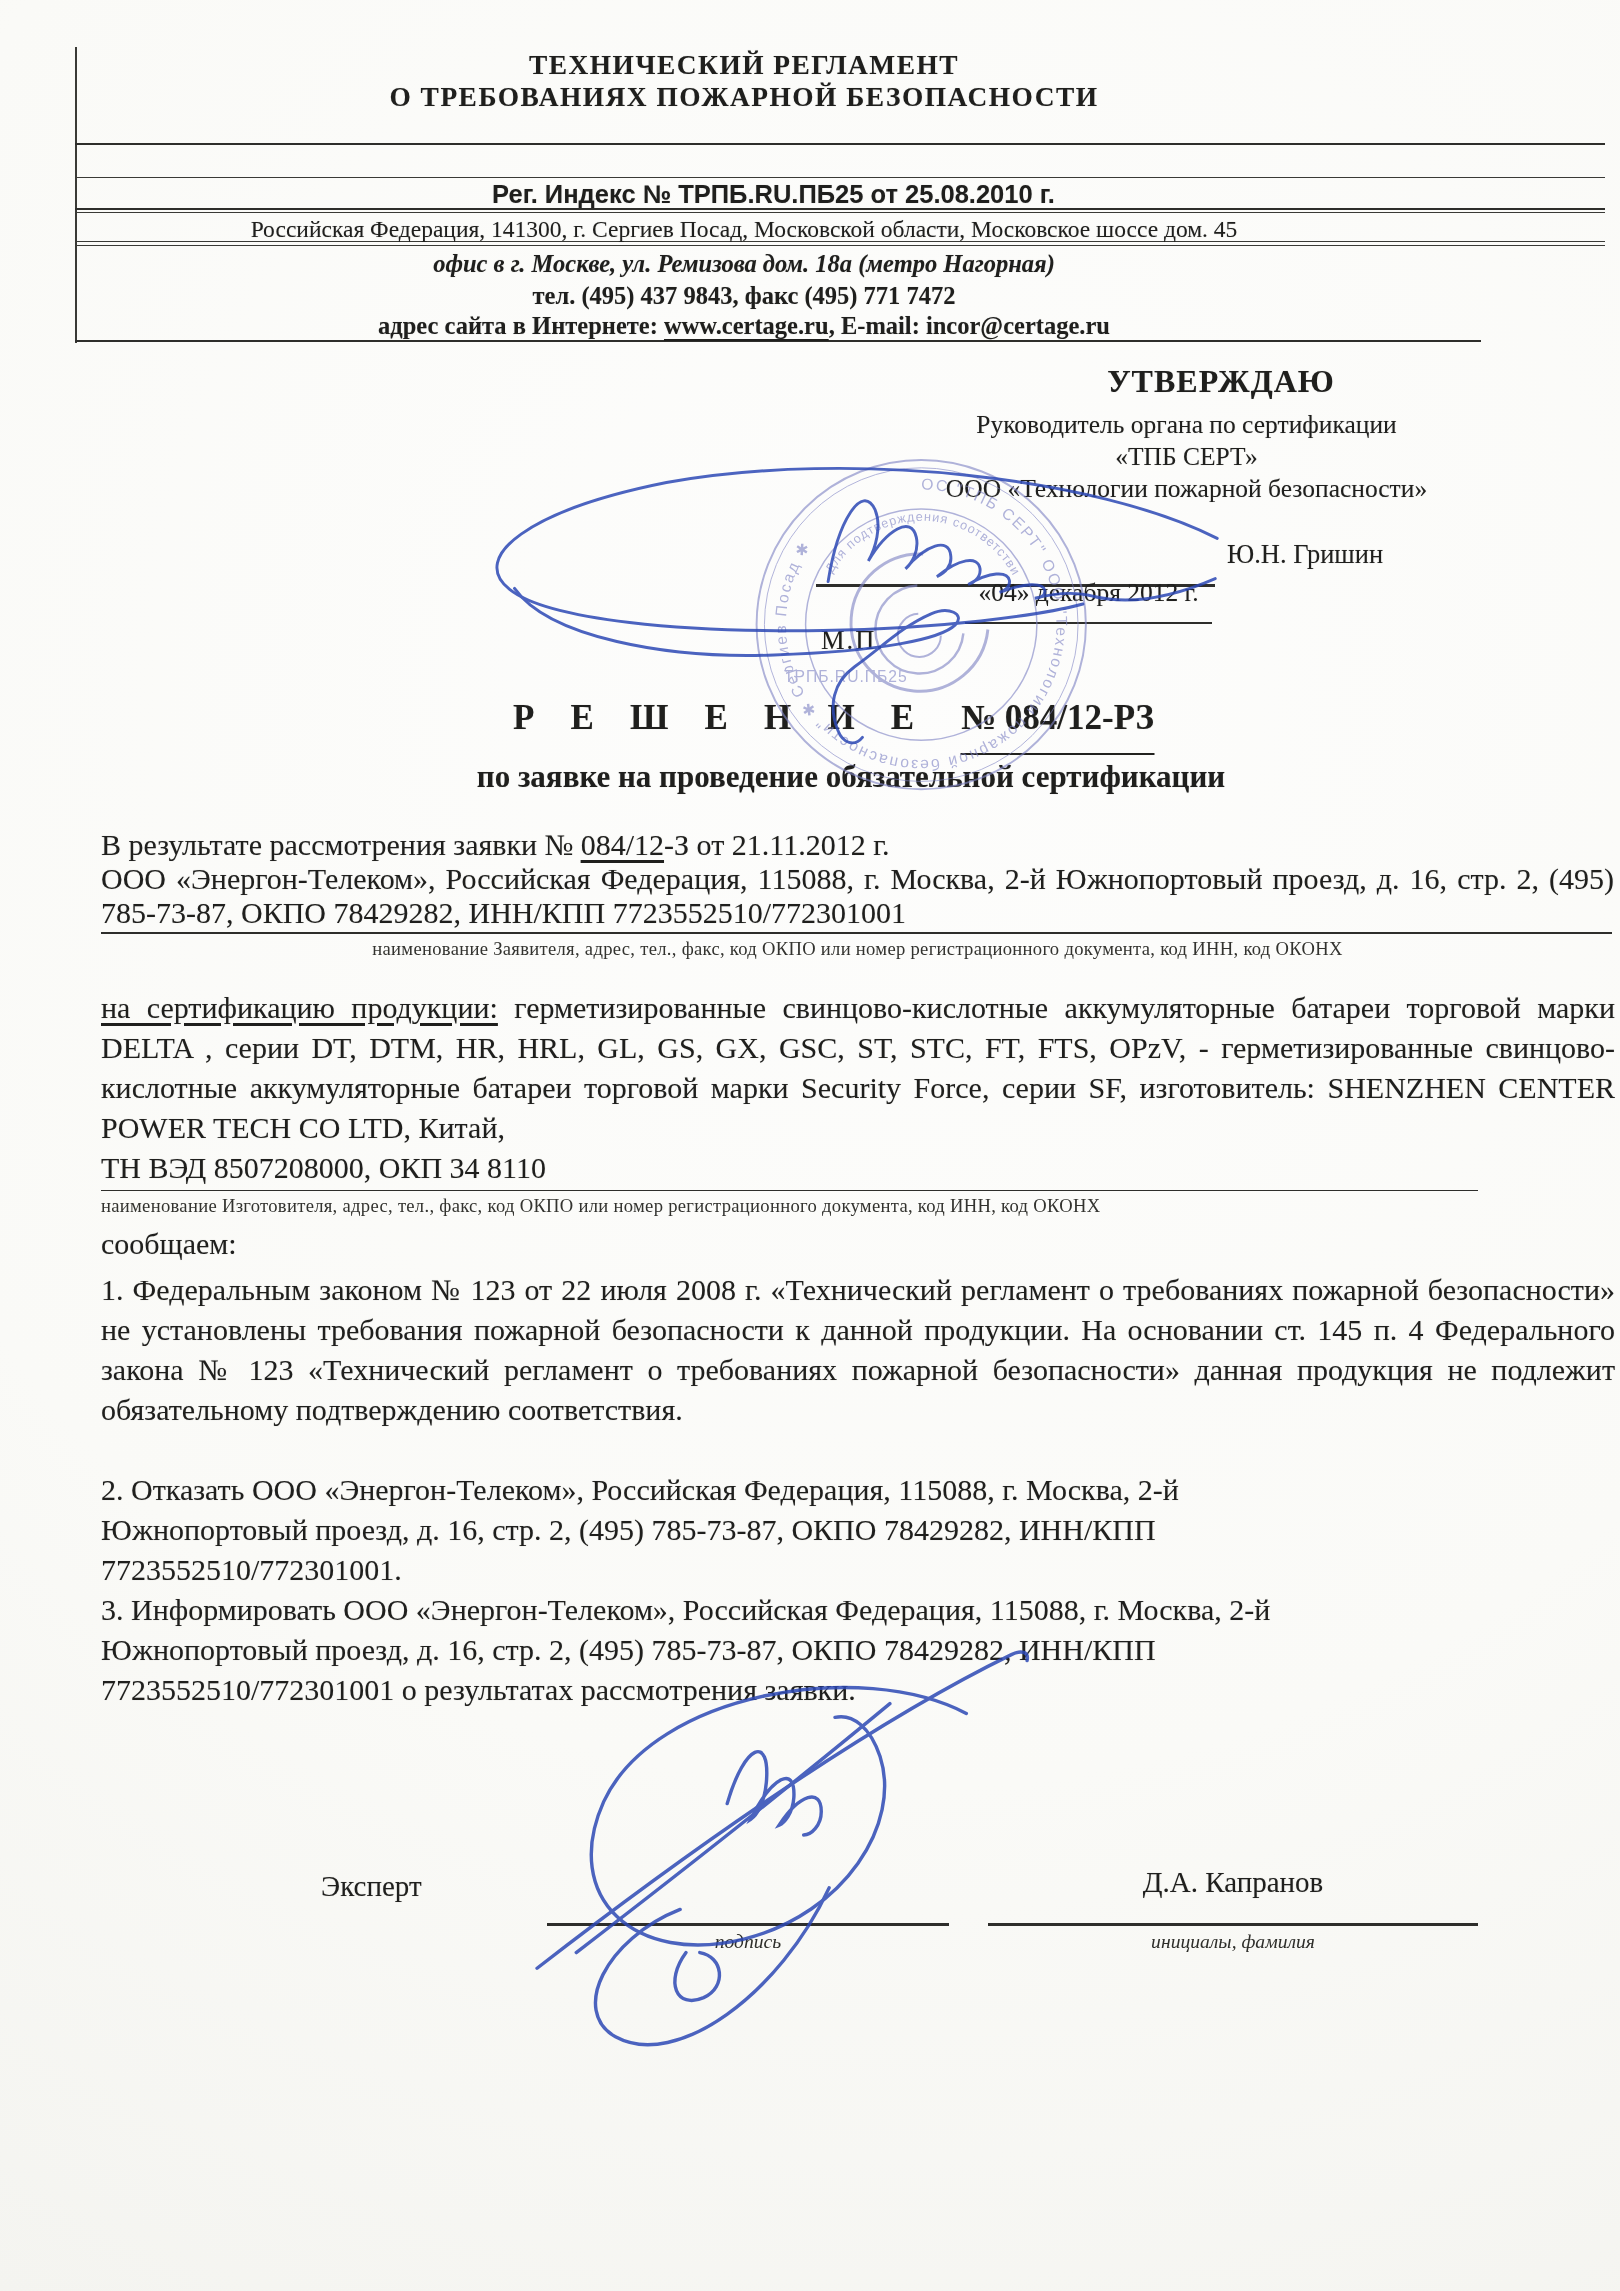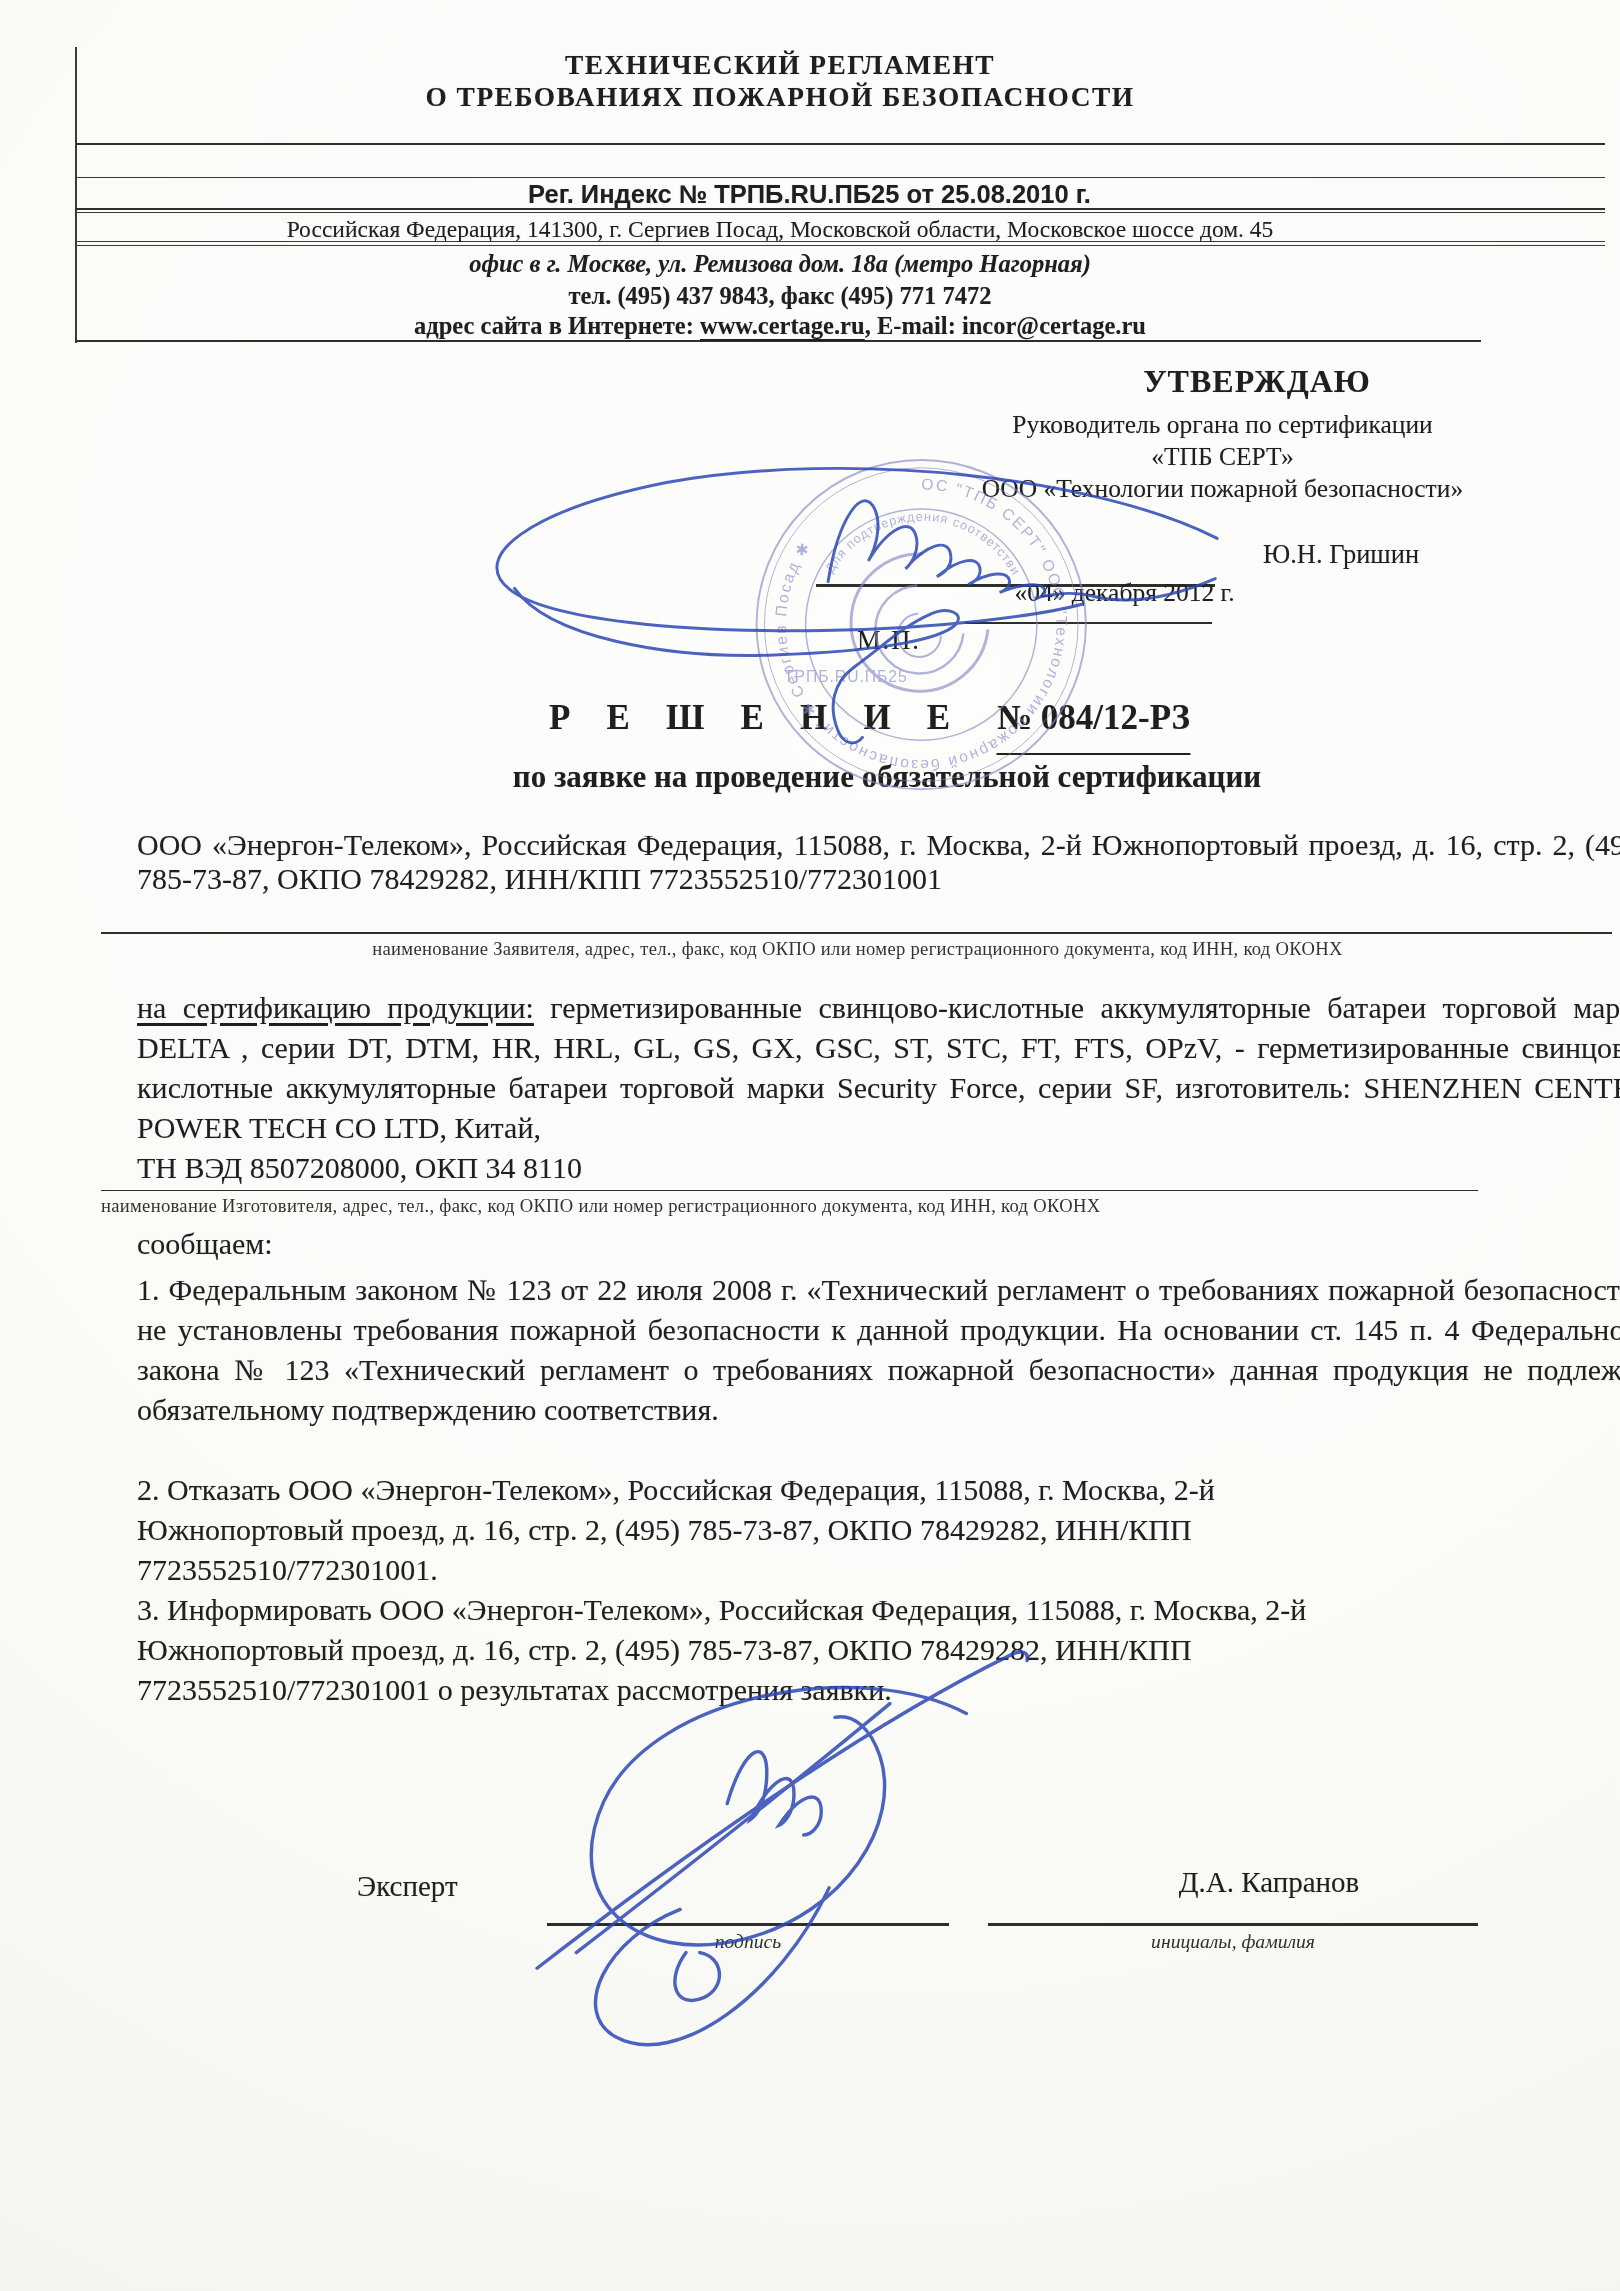--- a/index.html
+++ b/index.html
@@ -5,21 +5,21 @@
   html,body{margin:0;padding:0;background:#d8d8d4;}
   #page{
     position:relative;width:1620px;height:2292px;margin:0 auto;
     background:#fbfbf9;
     background-image:radial-gradient(circle at 55% 30%, #fdfdfc 0%, #fafaf7 60%, #f4f4f0 100%);
     overflow:hidden;
     font-family:"Liberation Serif", serif;
     color:#1f1f1d;
   }
   .abs{position:absolute;}
-  .ink{color:#1f1f1d;text-shadow:0 0 1px rgba(40,40,38,.28);margin-left:36px;}
+  .ink{color:#1f1f1d;text-shadow:0 0 1px rgba(40,40,38,.28);}
   .hline{position:absolute;background:#2e2e2b;height:2px;}
   .thin{height:1px;background:#3a3a36;}
   .vline{position:absolute;background:#3a3a36;width:2px;}
   .center{text-align:center;}
   .bold{font-weight:bold;}
   .ul{text-decoration:underline;text-underline-offset:4.9px;}
   .just{text-align:justify;text-align-last:left;}
   .sans{font-family:"Liberation Sans", sans-serif;}
   .caption{font-size:18.6px;color:#33332f;letter-spacing:0.3px;}
   
@@ -89,20 +89,21 @@
   <div class="hline" style="left:816px;top:584px;width:399px;height:2.9px;"></div>
   <div id="grishin" class="abs ink">Ю.Н. Гришин</div>
   <div id="date" class="abs ink">«04» декабря 2012 г.</div>
   <div class="hline" style="left:965px;top:622px;width:247px;"></div>
   <div id="mp" class="abs ink">М.П.</div>
 
   <div id="title" class="abs ink"><span class="w1">Р Е Ш Е Н И Е</span><span class="w2">№ 084/12-РЗ</span></div>
   <div id="subtitle" class="abs ink">по заявке на проведение обязательной сертификации</div>
 
   <div id="intro" class="abs body31 ink">
+    <div><span>В результате рассмотрения заявки № </span><span class="ul">084/12</span><span>-З от 21.11.2012 г.</span></div>
     <div class="just">ООО «Энергон-Телеком», Российская Федерация, 115088, г. Москва, 2-й Южнопортовый проезд, д. 16, стр. 2, (495) 785-73-87, ОКПО 78429282, ИНН/КПП 7723552510/772301001</div>
   </div>
   <div class="hline" style="left:101px;top:932px;width:1511px;"></div>
   <div class="abs caption center" style="left:101px;top:938px;width:1513px;">наименование Заявителя, адрес, тел., факс, код ОКПО или номер регистрационного документа, код ИНН, код ОКОНХ</div>
 
   <div id="prodpar" class="abs body31 ink">
     <div class="just"><span class="ul">на сертификацию продукции:</span><span> герметизированные свинцово-кислотные аккумуляторные батареи торговой марки DELTA , серии DT, DTM, HR, HRL, GL, GS, GX, GSC, ST, STC, FT, FTS, OPzV, - герметизированные свинцово-кислотные аккумуляторные батареи торговой марки Security Force, серии SF,  изготовитель: SHENZHEN CENTER POWER TECH CO LTD, Китай,</span></div>
     <div>ТН ВЭД 8507208000, ОКП 34 8110</div>
   </div>
   <div class="hline" style="left:101px;top:1190px;width:1377px;height:1px;"></div>

